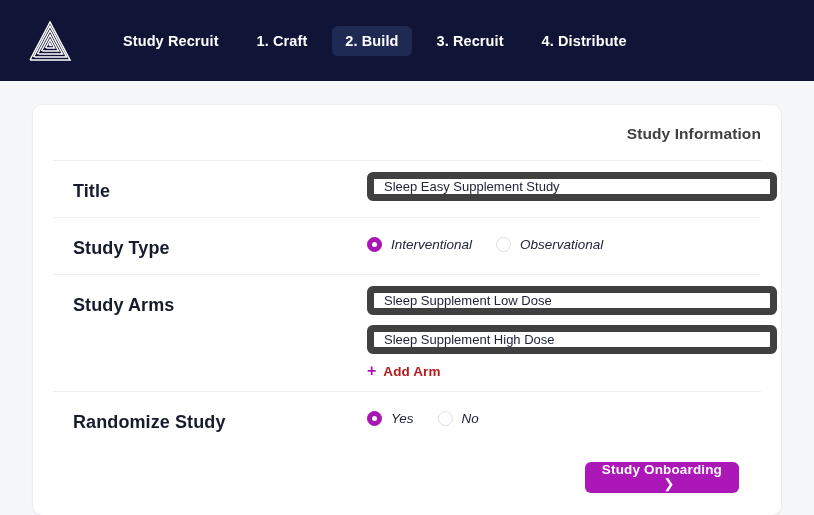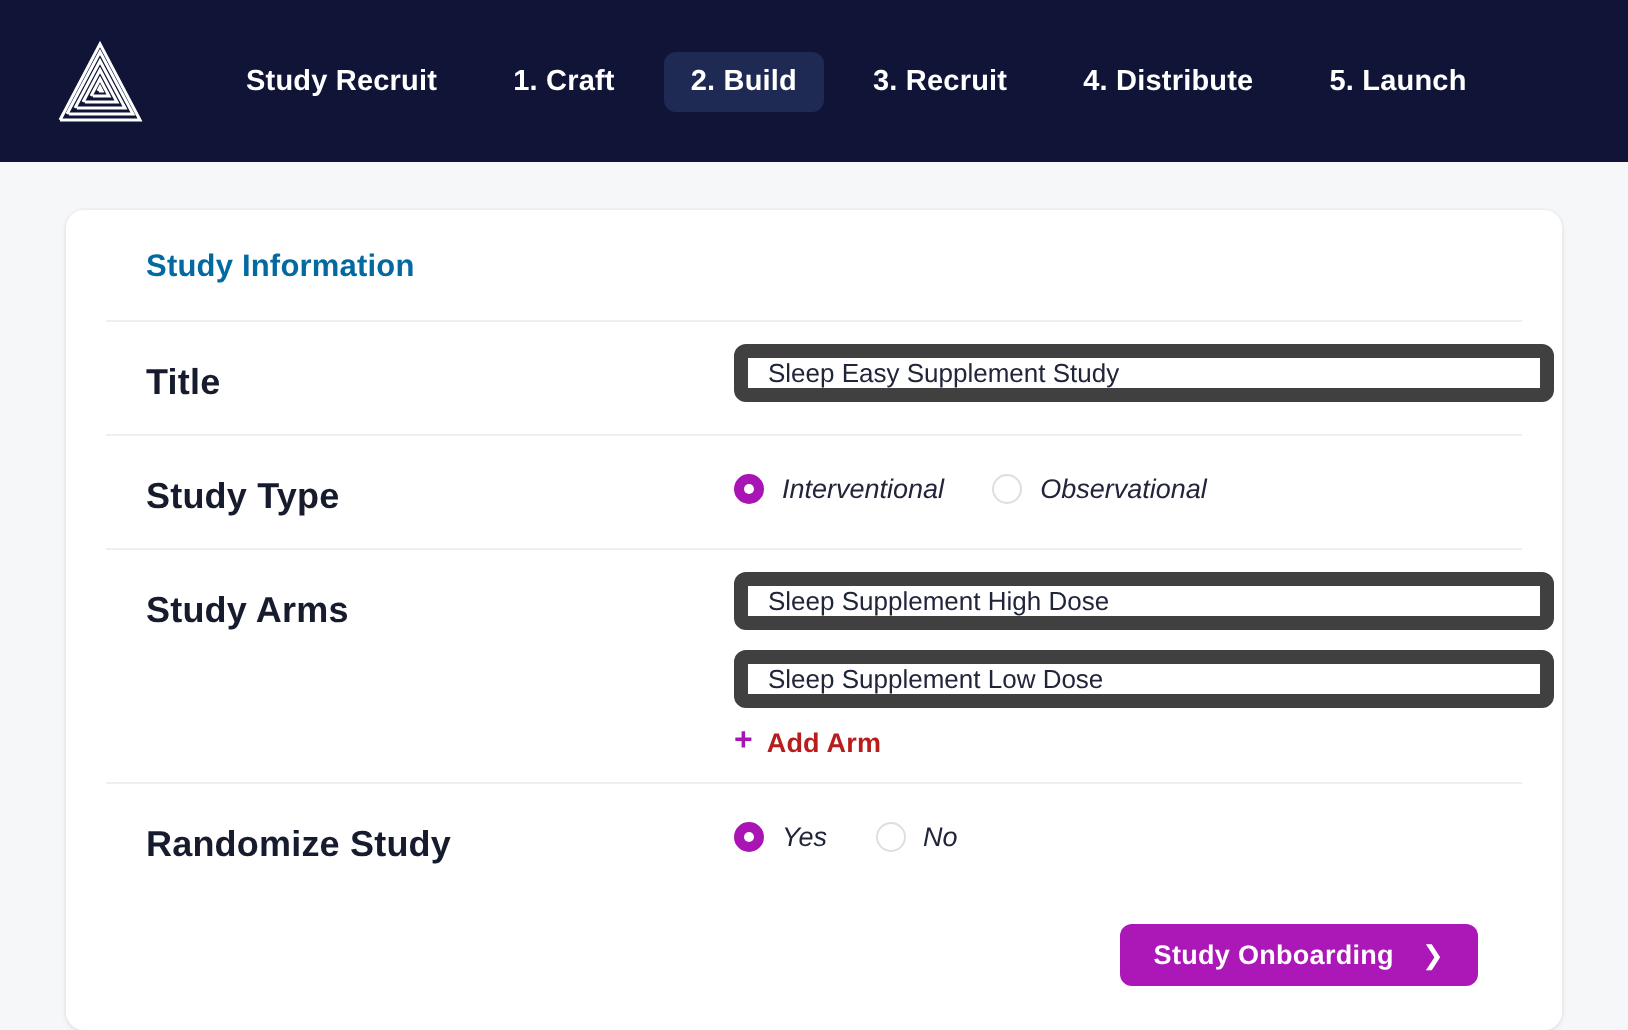--- a/index.html
+++ b/index.html
@@ -64,23 +64,24 @@
   .card {
     background: #ffffff;
     border-radius: 9px;
     box-shadow: 0 1px 3px rgba(16, 21, 56, 0.07), 0 0 0 1px rgba(16,21,56,0.02);
     padding: 0 20px;
     width: 748px;
   }
   .card-title {
     font-size: 15.5px;
     font-weight: bold;
-    color: #0369a1;
+    color: #404040;
     padding: 20px 0 17px 20px;
     letter-spacing: 0.1px;
+    text-align: right;
   }
   .divider {
     height: 1px;
     background: #edeef1;
     width: 100%;
   }
 
   .row {
     display: flex;
     align-items: flex-start;
@@ -202,20 +203,21 @@
     border-radius: 6px;
     height: 31px;
     padding: 0 17px;
     font-size: 13.5px;
     font-weight: bold;
     font-family: "Liberation Sans", sans-serif;
     display: inline-flex;
     align-items: center;
     cursor: pointer;
     letter-spacing: 0.15px;
+    flex-direction: column;
   }
   .primary-btn .chev {
     margin-left: 14px;
     font-size: 13px;
     font-weight: normal;
     line-height: 1;
   }
 </style>
 </head>
 <body>
@@ -234,21 +236,20 @@
       </g>
     </svg>
   </div>
 
   <div class="nav-items">
     <div class="nav-item">Study Recruit</div>
     <div class="nav-item">1. Craft</div>
     <div class="nav-item active">2. Build</div>
     <div class="nav-item">3. Recruit</div>
     <div class="nav-item">4. Distribute</div>
-    <div class="nav-item">5. Launch</div>
   </div>
 
 </div>
 
 <div class="page">
   <div class="card">
 
     <div class="card-title">Study Information</div>
     <div class="divider"></div>
 
@@ -273,22 +274,22 @@
             <span class="radio-label">Observational</span>
           </div>
         </div>
       </div>
     </div>
     <div class="divider"></div>
 
     <div class="row">
       <div class="row-label">Study Arms</div>
       <div class="row-control">
+        <input class="text-input" type="text" value="Sleep Supplement Low Dose" style="">
         <input class="text-input" type="text" value="Sleep Supplement High Dose" style="">
-        <input class="text-input" type="text" value="Sleep Supplement Low Dose" style="">
         <div class="add-arm">
           <span class="plus">+</span>
           <span class="add-arm-label">Add Arm</span>
         </div>
       </div>
     </div>
     <div class="divider"></div>
 
     <div class="row">
       <div class="row-label">Randomize Study</div>

